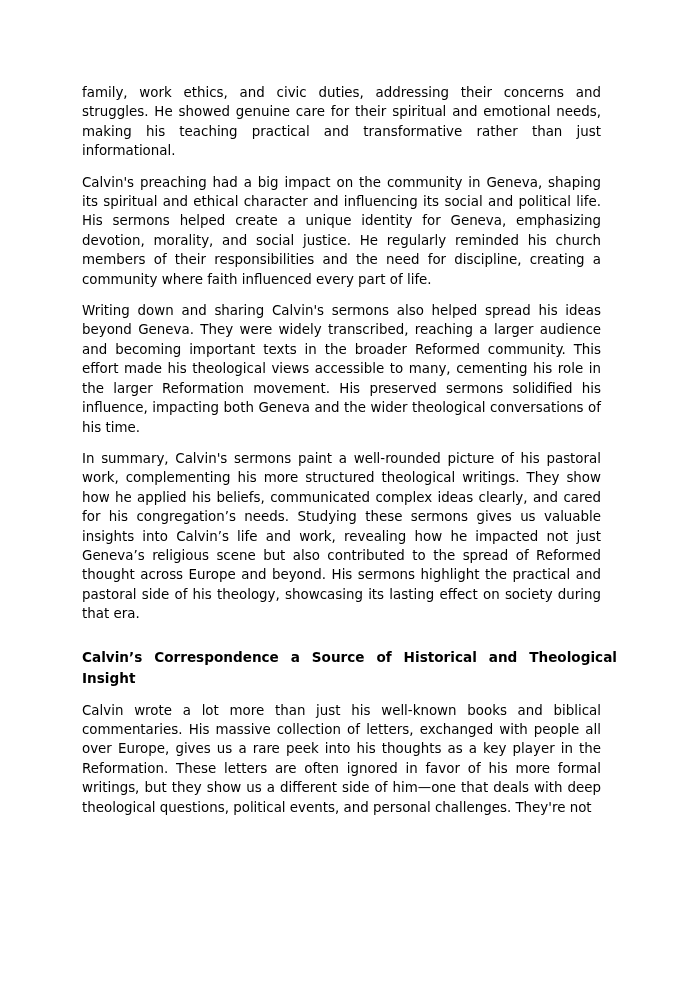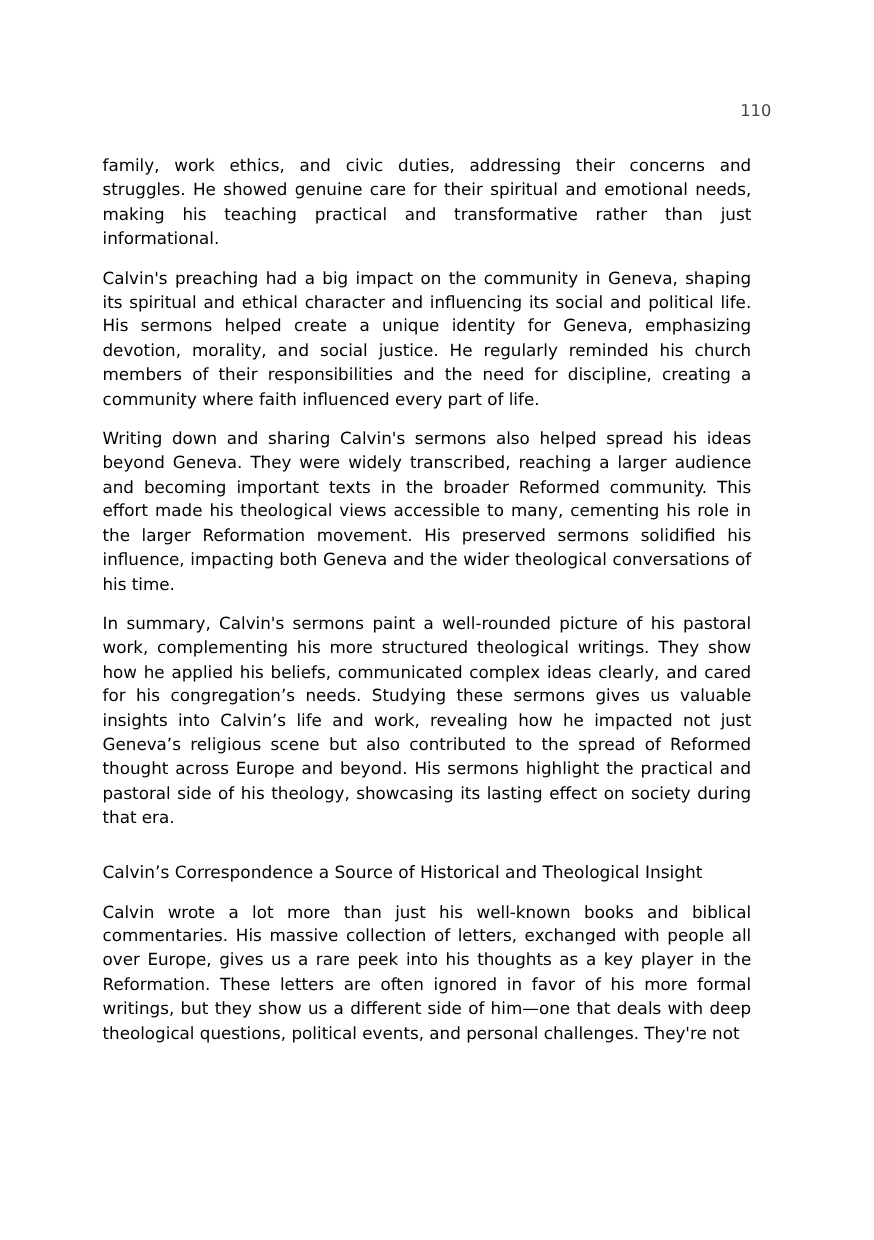--- a/index.html
+++ b/index.html
@@ -31,31 +31,30 @@
   .para {
     margin: 0 16px 12px 0;
     font-size: 13.4px;
     line-height: 19.4px;
     text-align: justify;
     color: #000000;
   }
   .section-heading {
     margin: 23px 0 12px 0;
     font-size: 13.6px;
-    font-weight: normal;
+    font-weight: bold;
     line-height: 21px;
     text-align: justify;
     color: #000000;
   }
 </style>
 </head>
 <body>
 
 <div class="page">
-  <div class="page-number">110</div>
 
   <p class="para">family, work ethics, and civic duties, addressing their concerns and struggles. He showed genuine care for their spiritual and emotional needs, making his teaching practical and transformative rather than just informational.</p>
 
   <p class="para">Calvin's preaching had a big impact on the community in Geneva, shaping its spiritual and ethical character and influencing its social and political life. His sermons helped create a unique identity for Geneva, emphasizing devotion, morality, and social justice. He regularly reminded his church members of their responsibilities and the need for discipline, creating a community where faith influenced every part of life.</p>
 
   <p class="para">Writing down and sharing Calvin's sermons also helped spread his ideas beyond Geneva. They were widely transcribed, reaching a larger audience and becoming important texts in the broader Reformed community. This effort made his theological views accessible to many, cementing his role in the larger Reformation movement. His preserved sermons solidified his influence, impacting both Geneva and the wider theological conversations of his time.</p>
 
   <p class="para">In summary, Calvin's sermons paint a well-rounded picture of his pastoral work, complementing his more structured theological writings. They show how he applied his beliefs, communicated complex ideas clearly, and cared for his congregation’s needs. Studying these sermons gives us valuable insights into Calvin’s life and work, revealing how he impacted not just Geneva’s religious scene but also contributed to the spread of Reformed thought across Europe and beyond. His sermons highlight the practical and pastoral side of his theology, showcasing its lasting effect on society during that era.</p>
 
   <h2 class="section-heading">Calvin’s Correspondence a Source of Historical and Theological Insight</h2>

